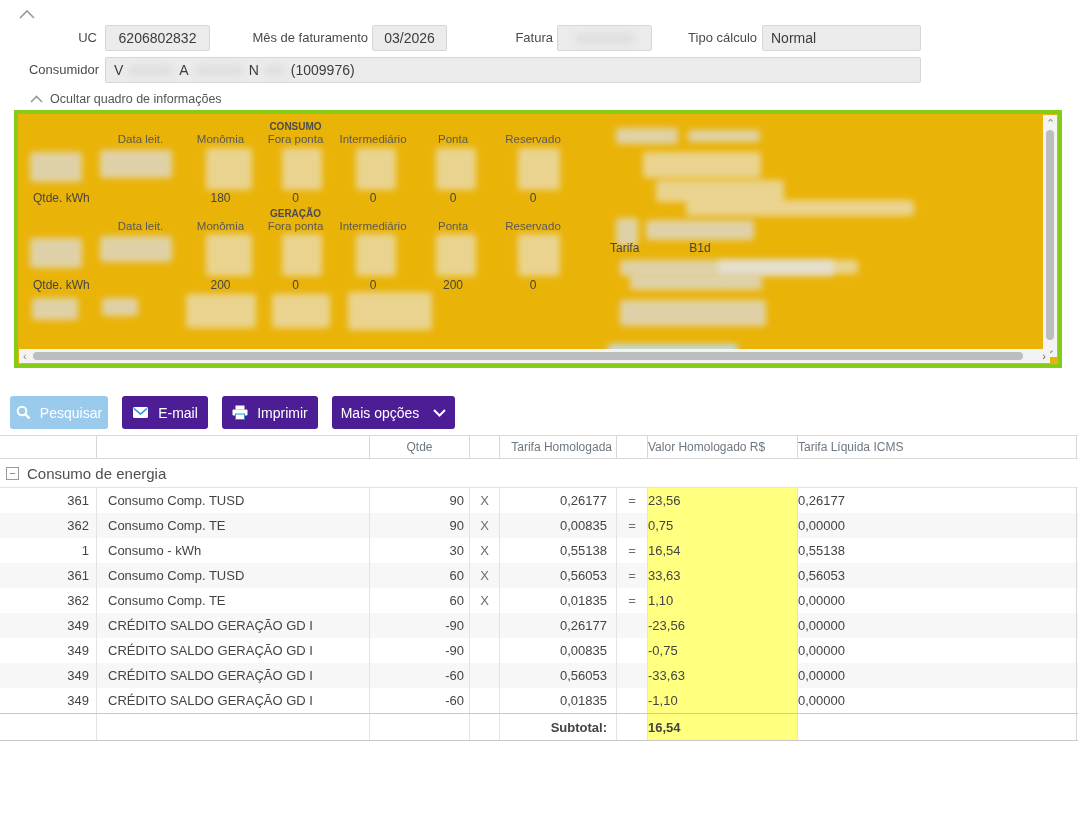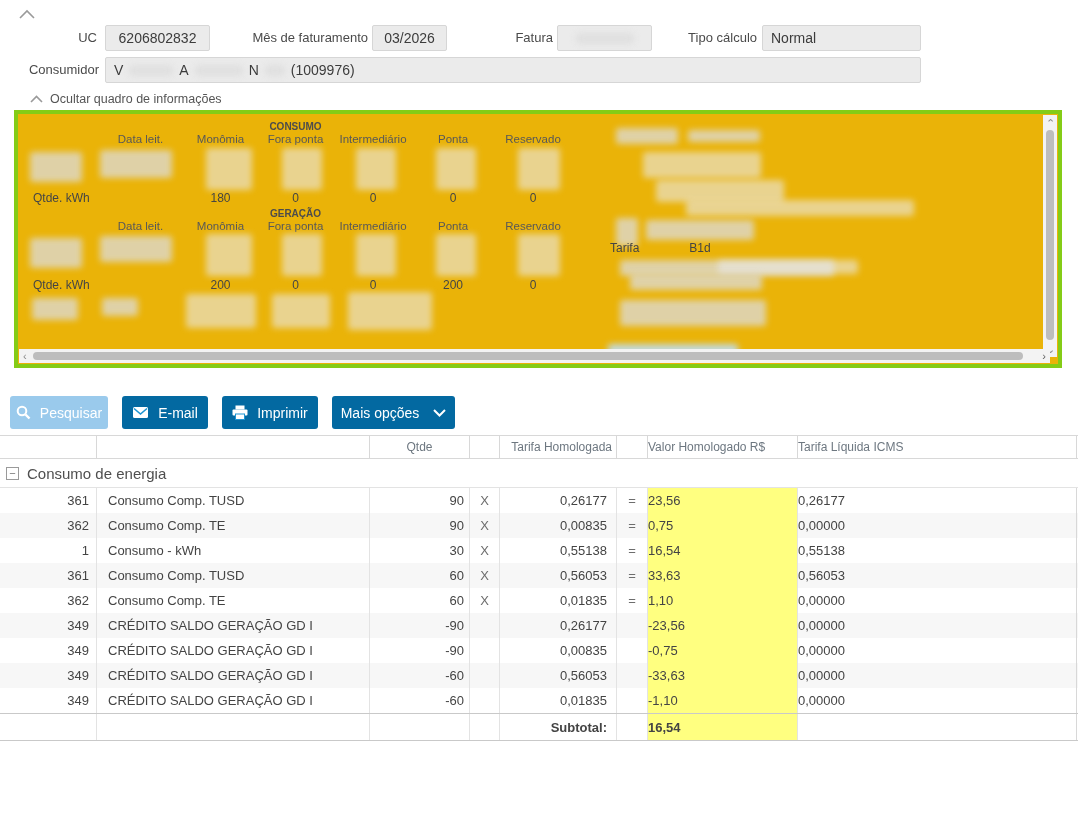--- a/index.html
+++ b/index.html
@@ -34,21 +34,21 @@
 
   
   .sb-track { background:#f3f3f3; position:absolute; }
   .sb-thumb { background:#bdbdbd; border-radius:4px; position:absolute; }
   .sb-arrow { position:absolute; font-size:11px; color:#8a8a8a; line-height:10px; }
 
   
   .btn { position:absolute; top:396px; height:33px; border:none; border-radius:3px;
     color:#fff; font-size:14px; font-family:inherit; display:flex; align-items:center;
     justify-content:center; gap:9px; cursor:pointer; }
-  .btn.primary { background:#0369a1; }
+  .btn.primary { background:#4c1d95; }
   .btn.disabled { background:#9acaec; }
 
   
   #billtable { left:0; top:435px; width:1078px; }
   .trow { display:flex; height:25px; line-height:25px; font-size:13px; }
   .trow.alt { background:#f7f7f7; }
   .cell { height:100%; border-right:1px solid #e3e3e3; white-space:nowrap; overflow:hidden; }
   .c-code { width:97px; text-align:right; padding-right:7px; }
   .c-desc { width:273px; text-align:left; padding-left:11px; }
   .c-qtde { width:100px; text-align:right; padding-right:5px; }

